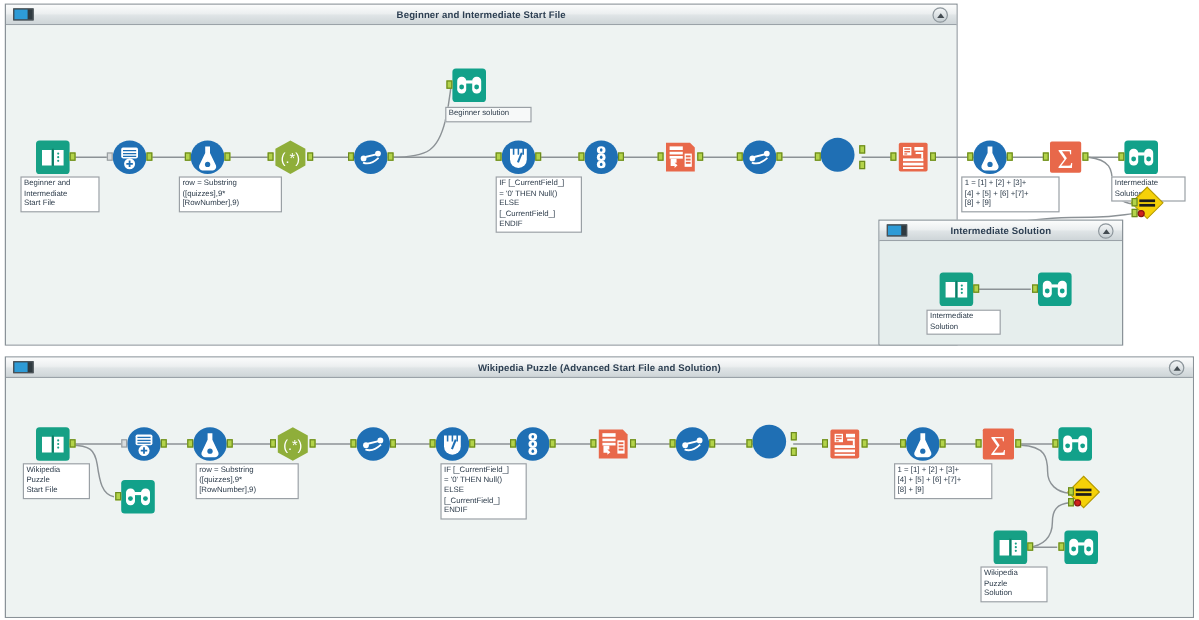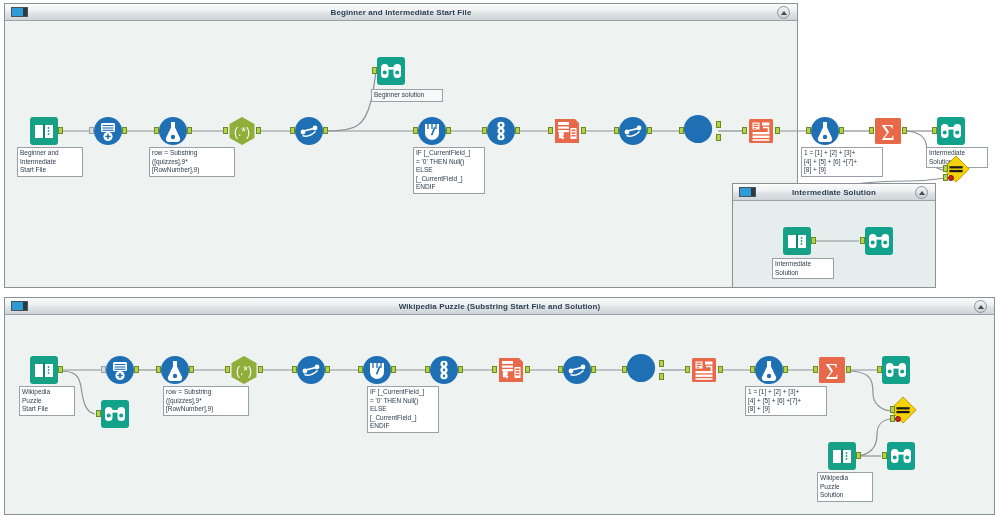--- a/index.html
+++ b/index.html
@@ -447,21 +447,21 @@
           </div>
         </div>
       </div>
 
     </div>
   </div>
 
   <div class="container" id="c2" style="left:4px; top:297px; width:991px; height:218px;">
     <div class="container-header">
       <span class="hdr-icon"></span>
-      <span class="container-title">Wikipedia Puzzle (Substring Start File and Solution)</span>
+      <span class="container-title">Wikipedia Puzzle (Advanced Start File and Solution)</span>
       <span class="hdr-collapse"></span>
     </div>
     <div class="container-body">
 
       <svg class="wire" style="left:0; top:0; width:991px; height:201px;">
         <line x1="53" y1="55" x2="100" y2="55"></line>
         <line x1="130" y1="55" x2="155" y2="55"></line>
         <line x1="185" y1="55" x2="224" y2="55"></line>
         <line x1="255" y1="55" x2="291" y2="55"></line>
         <line x1="322" y1="55" x2="357" y2="55"></line>

